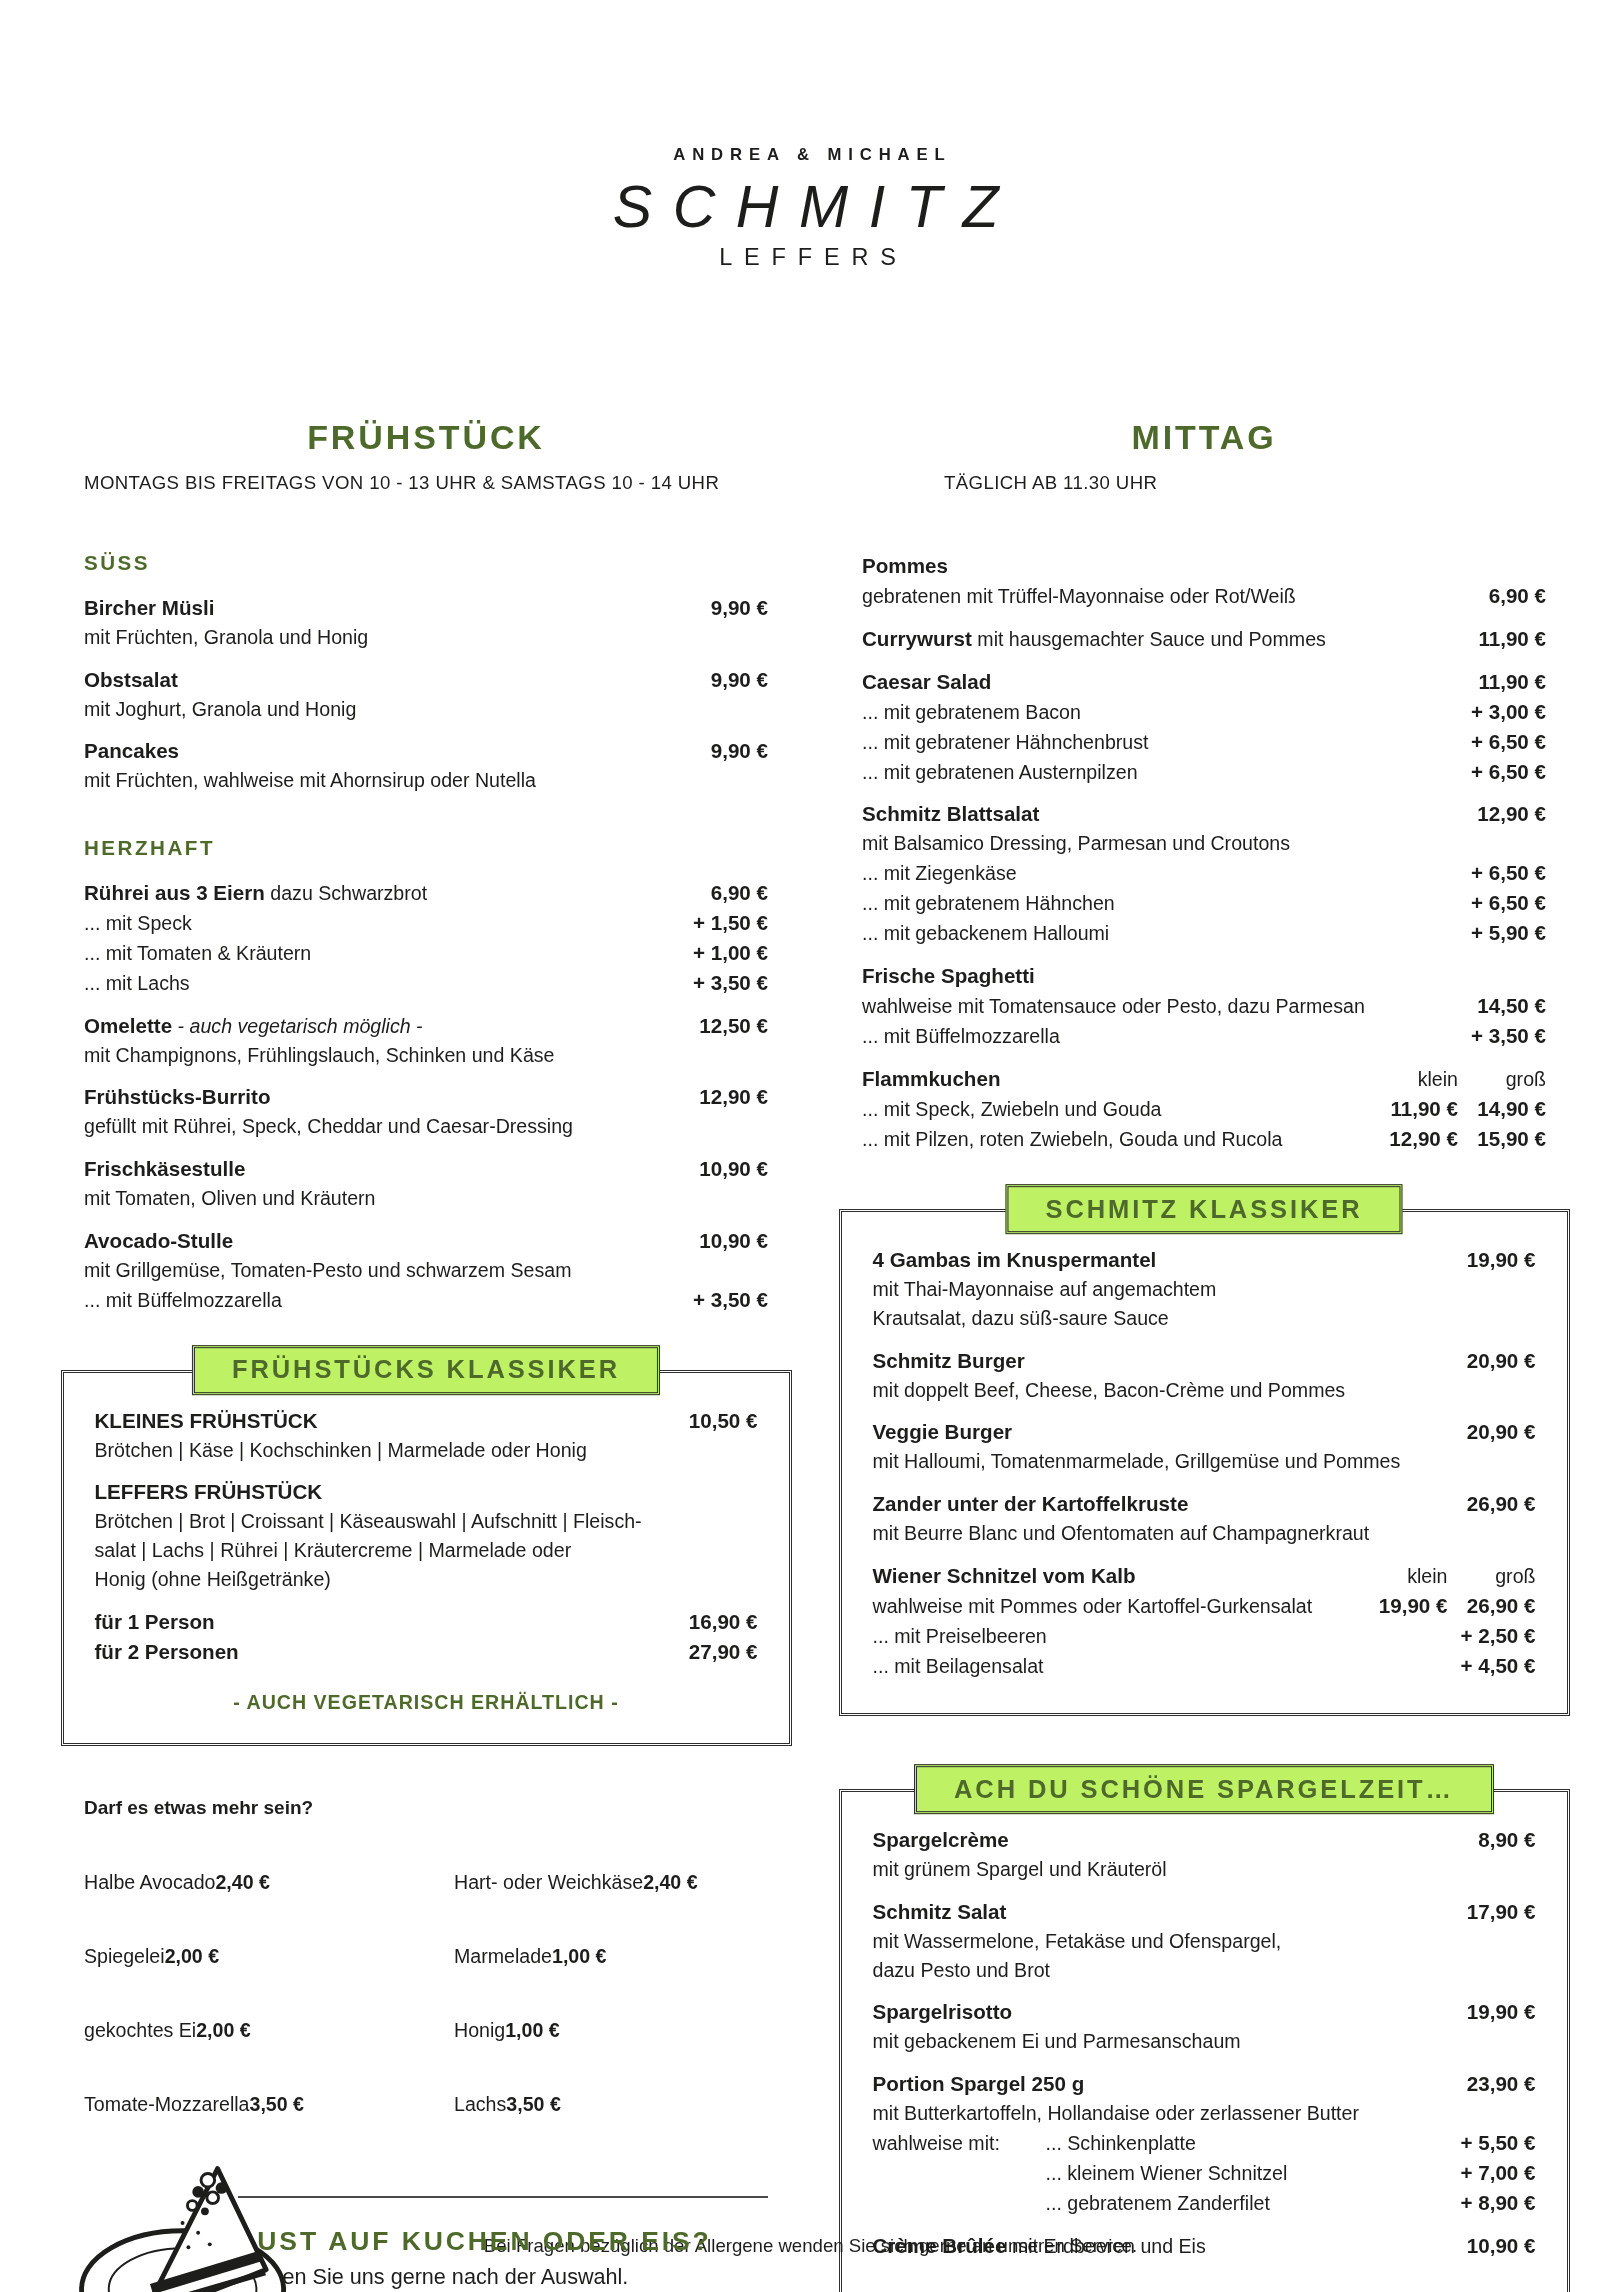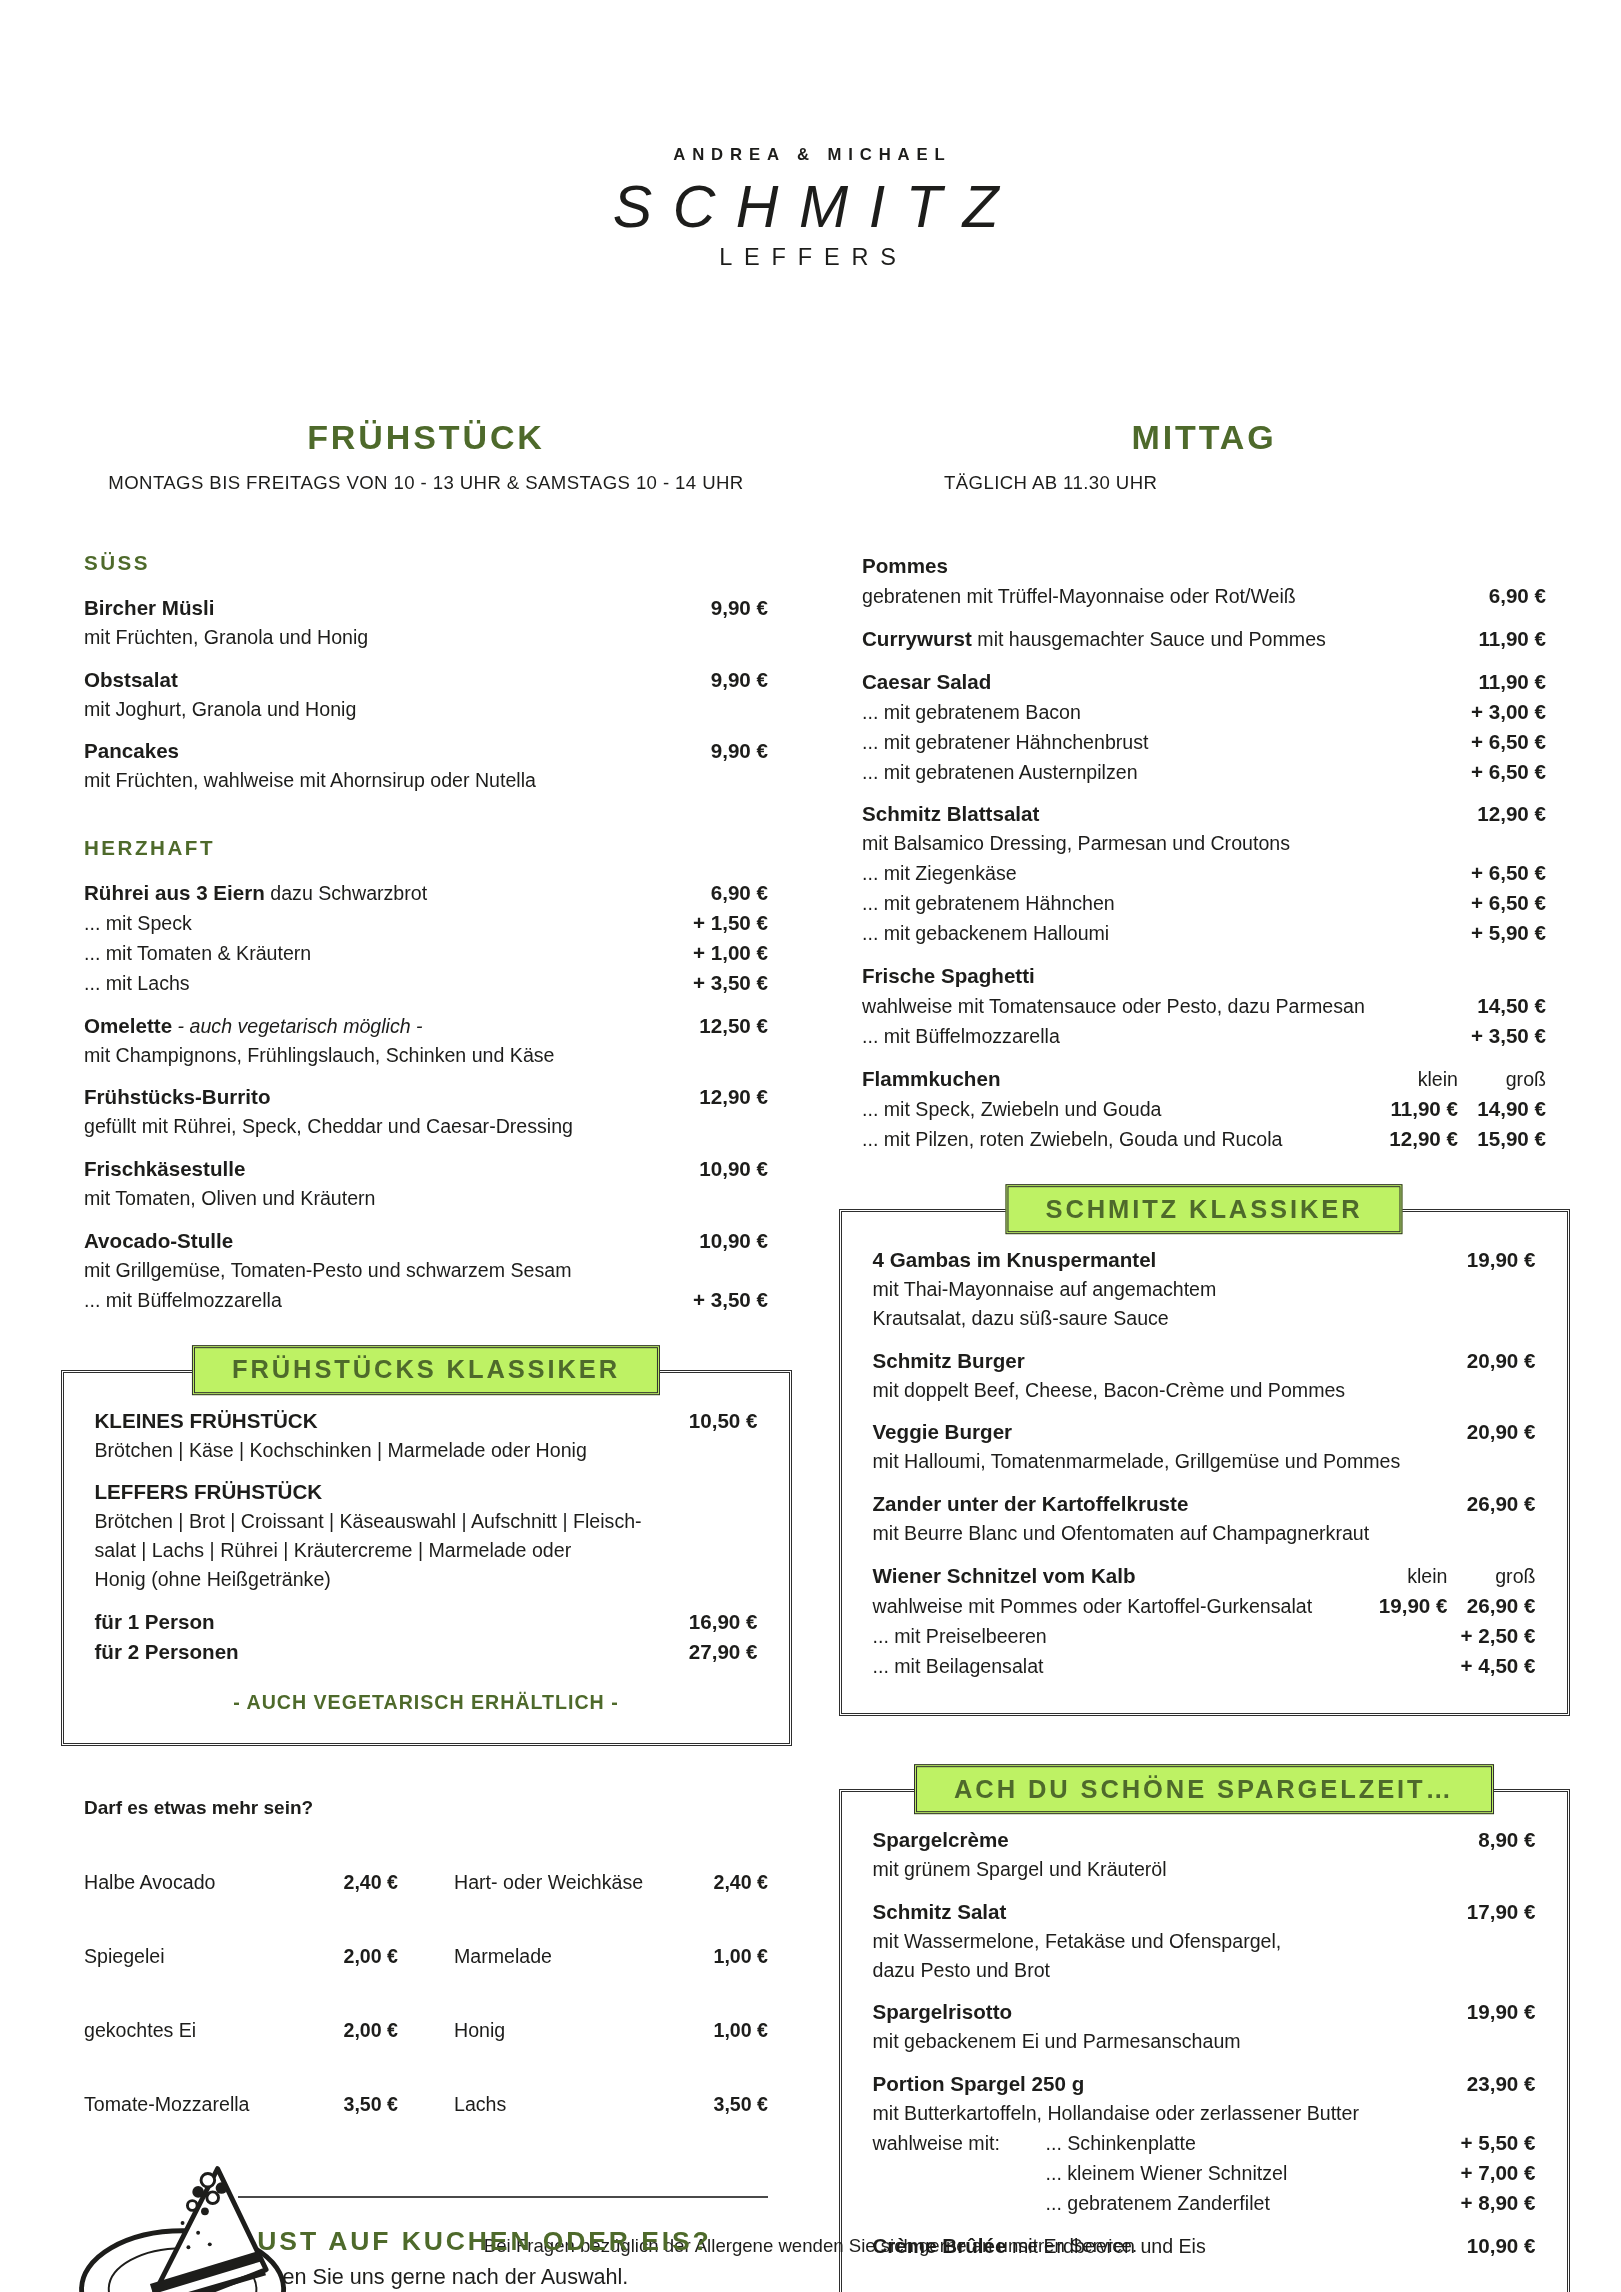--- a/index.html
+++ b/index.html
@@ -11,21 +11,21 @@
   
   header{text-align:center;padding-top:145px;}
   .logo-top{font-size:16.7px;letter-spacing:6.9px;font-weight:600;text-indent:3.9px;}
   .logo-name{font-size:59px;font-weight:300;letter-spacing:20.6px;text-indent:10.8px;margin-top:11.8px;line-height:61px;font-style:italic;}
   .logo-sub{font-size:23.5px;font-weight:400;letter-spacing:11.8px;text-indent:5.9px;margin-top:5.9px;}
 
   
   .columns{display:flex;margin-top:147px;padding:0 84px;gap:94px;align-items:flex-start;}
   .col{width:684px;flex:none;}
   .col-title{margin:0 0 15.7px;text-align:center;color:var(--green);font-size:34px;font-weight:700;letter-spacing:2.9px;}
-  .col-subtitle{font-size:18.6px;letter-spacing:0.4px;margin-bottom:57px;text-align:center;}
+  .col-subtitle{font-size:18.6px;letter-spacing:0.4px;margin-bottom:57px;text-align:left;}
   .col-right .col-subtitle{text-align:left;padding-left:82px;}
 
   .section-heading{color:var(--green);font-size:20.6px;font-weight:700;letter-spacing:2.5px;margin:41px 0 17.6px;}
   .section:first-child .section-heading{margin-top:0;}
 
   .menu-item{margin-bottom:12.7px;}
   .row{display:flex;align-items:baseline;line-height:29px;font-size:19.6px;}
   .left{flex:1;padding-right:5.9px;}
   .bname{font-weight:700;font-size:20.6px;}
   .ital{font-style:italic;}
@@ -39,21 +39,21 @@
   .box{position:relative;border:3.9px double var(--line);margin:55px -23.5px 0;padding:33px 31px 19.6px;}
   .box-label{position:absolute;top:0;left:50%;transform:translate(-50%,-55%);background:#bef264;border:3.9px double var(--line);padding:7.8px 37px;white-space:nowrap;}
   .box-label span{color:var(--green);font-weight:700;font-size:25.5px;letter-spacing:2.9px;}
   .box-note{text-align:center;color:var(--green);font-weight:700;font-size:19.6px;letter-spacing:1px;margin:23.5px 0 9.8px;}
 
   
   .extras{margin-top:51px;}
   .extras-heading{font-weight:700;font-size:19px;margin-bottom:7px;}
   .extras-cols{display:flex;gap:56px;}
   .extras-col{width:314px;}
-  .extras-row{display:flex;justify-content:space-between;align-items:baseline;font-size:19.6px;line-height:36px;}
+  .extras-row{display:flex;justify-content:flex-start;align-items:baseline;font-size:19.6px;line-height:36px;}
   .extras-row .price{font-size:19.6px;margin-top:38px;}
 
   
   .banner{display:flex;align-items:center;margin-top:33px;position:relative;}
   .banner svg{width:227px;height:204px;flex:none;position:relative;z-index:2;margin-left:-11.8px;}
   .banner-body{flex:1;margin-left:-61px;border-top:2px solid #4a4a4a;border-bottom:2px solid #4a4a4a;padding:27.4px 0 25.5px;text-align:left;position:relative;z-index:1;}
   .banner-title{color:var(--green);font-weight:700;font-size:26.5px;letter-spacing:2.9px;}
   .banner-sub{font-size:21.6px;margin-top:7.8px;}
 
   

